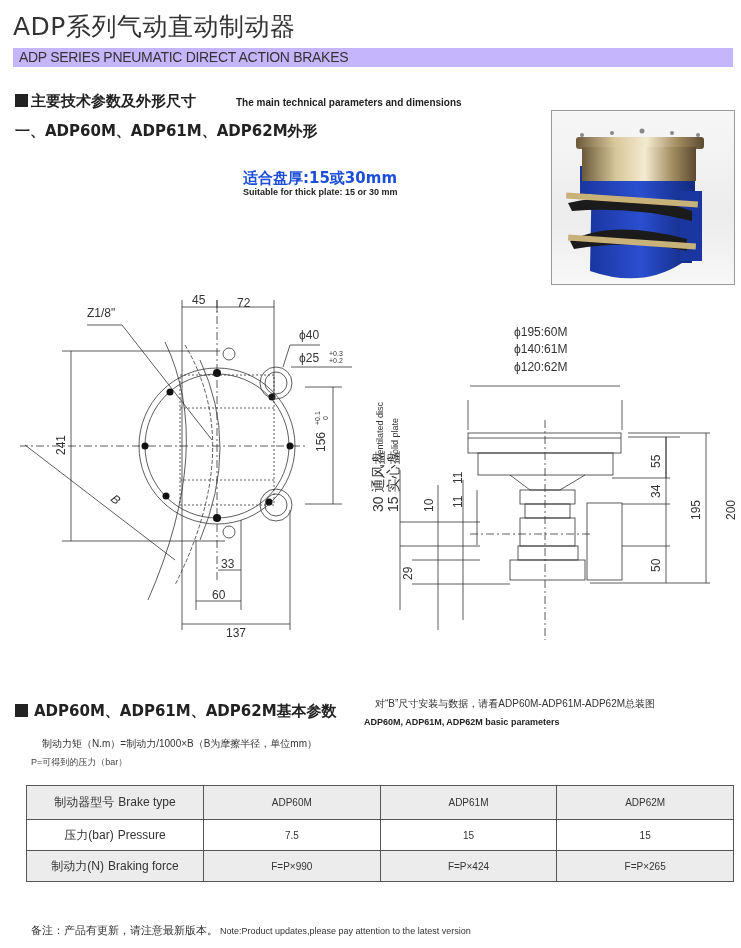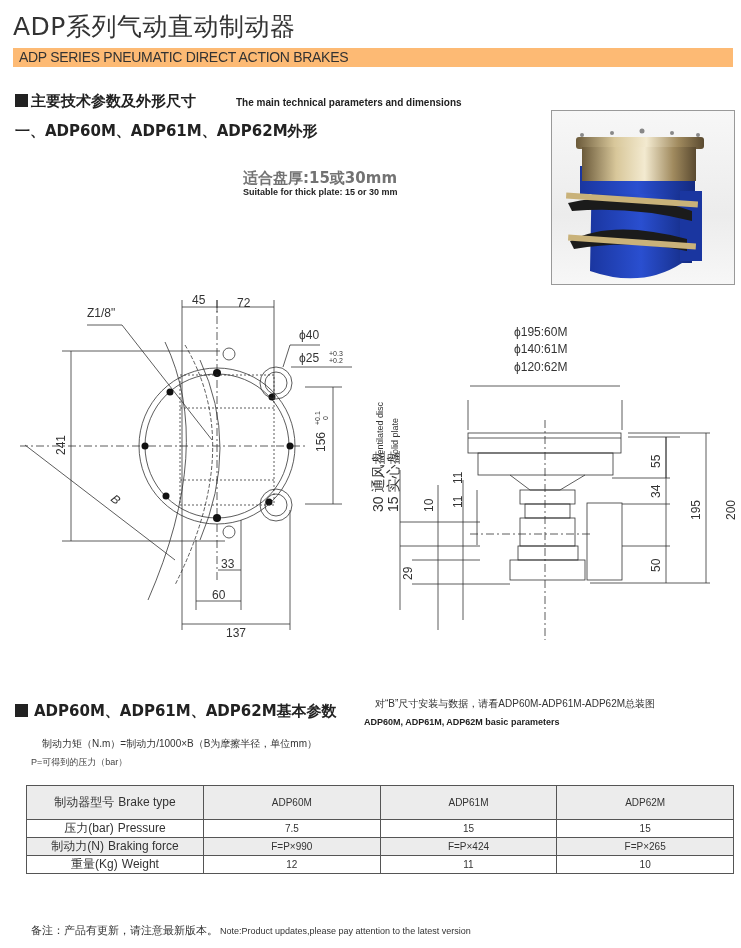--- a/index.html
+++ b/index.html
@@ -1,45 +1,45 @@
 <!DOCTYPE html>
 <html><head>
 <meta charset="utf-8">
 <style>
   * { box-sizing: border-box; margin: 0; padding: 0; }
   html, body { width: 741px; height: 948px; background: #ffffff; overflow: hidden; }
   body { position: relative; font-family: "Liberation Sans", "DejaVu Sans", sans-serif; color: #222; }
 
   .title-cn { position: absolute; left: 13px; top: 10px; font-size: 25px; color: #333; letter-spacing: 0.5px; font-family: "DejaVu Sans", sans-serif; font-weight: normal; }
-  .title-bar { position: absolute; left: 13px; top: 48px; width: 720px; height: 19px; background: #fdba74; }
+  .title-bar { position: absolute; left: 13px; top: 48px; width: 720px; height: 19px; background: #c4b5fd; }
   .title-en { position: absolute; left: 6px; top: 1px; font-size: 14px; color: #333; letter-spacing: -0.3px; }
 
   .sec1 { position: absolute; left: 15px; top: 92px; font-size: 15px; font-weight: bold; color: #222; font-family: "DejaVu Sans", sans-serif; }
   .sec1 .sq { display: inline-block; width: 13px; height: 13px; background: #222; vertical-align: -1px; margin-right: 3px; }
   .sec1-en { position: absolute; left: 236px; top: 97px; font-size: 10px; font-weight: bold; color: #222; }
 
   .sub1 { position: absolute; left: 15px; top: 122px; font-size: 15px; font-weight: bold; color: #222; font-family: "DejaVu Sans", sans-serif; }
 
-  .suit-cn { position: absolute; left: 243px; top: 169px; font-size: 15px; font-weight: bold; color: #737373; font-family: "DejaVu Sans", sans-serif; }
+  .suit-cn { position: absolute; left: 243px; top: 169px; font-size: 15px; font-weight: bold; color: #1d4ed8; font-family: "DejaVu Sans", sans-serif; }
   .suit-en { position: absolute; left: 243px; top: 187px; font-size: 9px; font-weight: bold; color: #222; }
 
   .photo { position: absolute; left: 551px; top: 110px; width: 184px; height: 175px; border: 1px solid #999; background: linear-gradient(180deg,#f7f7f7,#ececec 60%,#f7f7f7); overflow: hidden; }
 
   .drawing { position: absolute; left: 0; top: 285px; width: 741px; height: 360px; }
 
   .sec2 { position: absolute; left: 15px; top: 702px; font-size: 15px; font-weight: bold; color: #222; font-family: "DejaVu Sans", sans-serif; }
   .sec2 .sq { display: inline-block; width: 13px; height: 13px; background: #222; vertical-align: -1px; margin-right: 6px; }
   .sec2-en { position: absolute; left: 364px; top: 709px; font-size: 9px; font-weight: bold; color: #222; margin-top: 8px; }
 
   .note1 { position: absolute; left: 42px; top: 737px; font-size: 10px; color: #333; }
   .note1b { position: absolute; left: 375px; top: 697px; font-size: 10px; color: #333; }
   .note2 { position: absolute; left: 31px; top: 756px; font-size: 9px; color: #444; }
 
   table.params { position: absolute; left: 26px; top: 785px; width: 708px; border-collapse: collapse; }
-  table.params td { border: 1px solid #555; font-size: 10px; text-align: center; height: 18px; color: #333; }
+  table.params td { border: 1px solid #555; font-size: 10px; text-align: center; height: 31px; color: #333; }
   table.params td.lbl { width: 177px; font-size: 12px; }
   table.params td.lbl .en { margin-left: 4px; }
   table.params tr.shade td { background: #ececec; }
   table.params tr.r1 td { height: 34px; }
 
   .footer { position: absolute; left: 31px; top: 923px; font-size: 11px; color: #333; }
   .footer .en { font-size: 9px; margin-left: 2px; }
 </style>
 </head>
 <body>
@@ -238,24 +238,18 @@
     <td>7.5</td>
     <td>15</td>
     <td>15</td>
   </tr>
   <tr class="shade">
     <td class="lbl"><span>制动力(N)</span><span class="en">Braking force</span></td>
     <td>F=P×990</td>
     <td>F=P×424</td>
     <td>F=P×265</td>
   </tr>
-  <tr>
-    <td class="lbl"><span>重量(Kg)</span><span class="en">Weight</span></td>
-    <td>12</td>
-    <td>11</td>
-    <td>10</td>
-  </tr>
 </tbody>
   </table>
 
 <div class="footer">
   <span>备注：产品有更新，请注意最新版本。</span><span class="en">Note:Product updates,please pay attention to the latest version</span>
 </div>
 
 </body></html>

